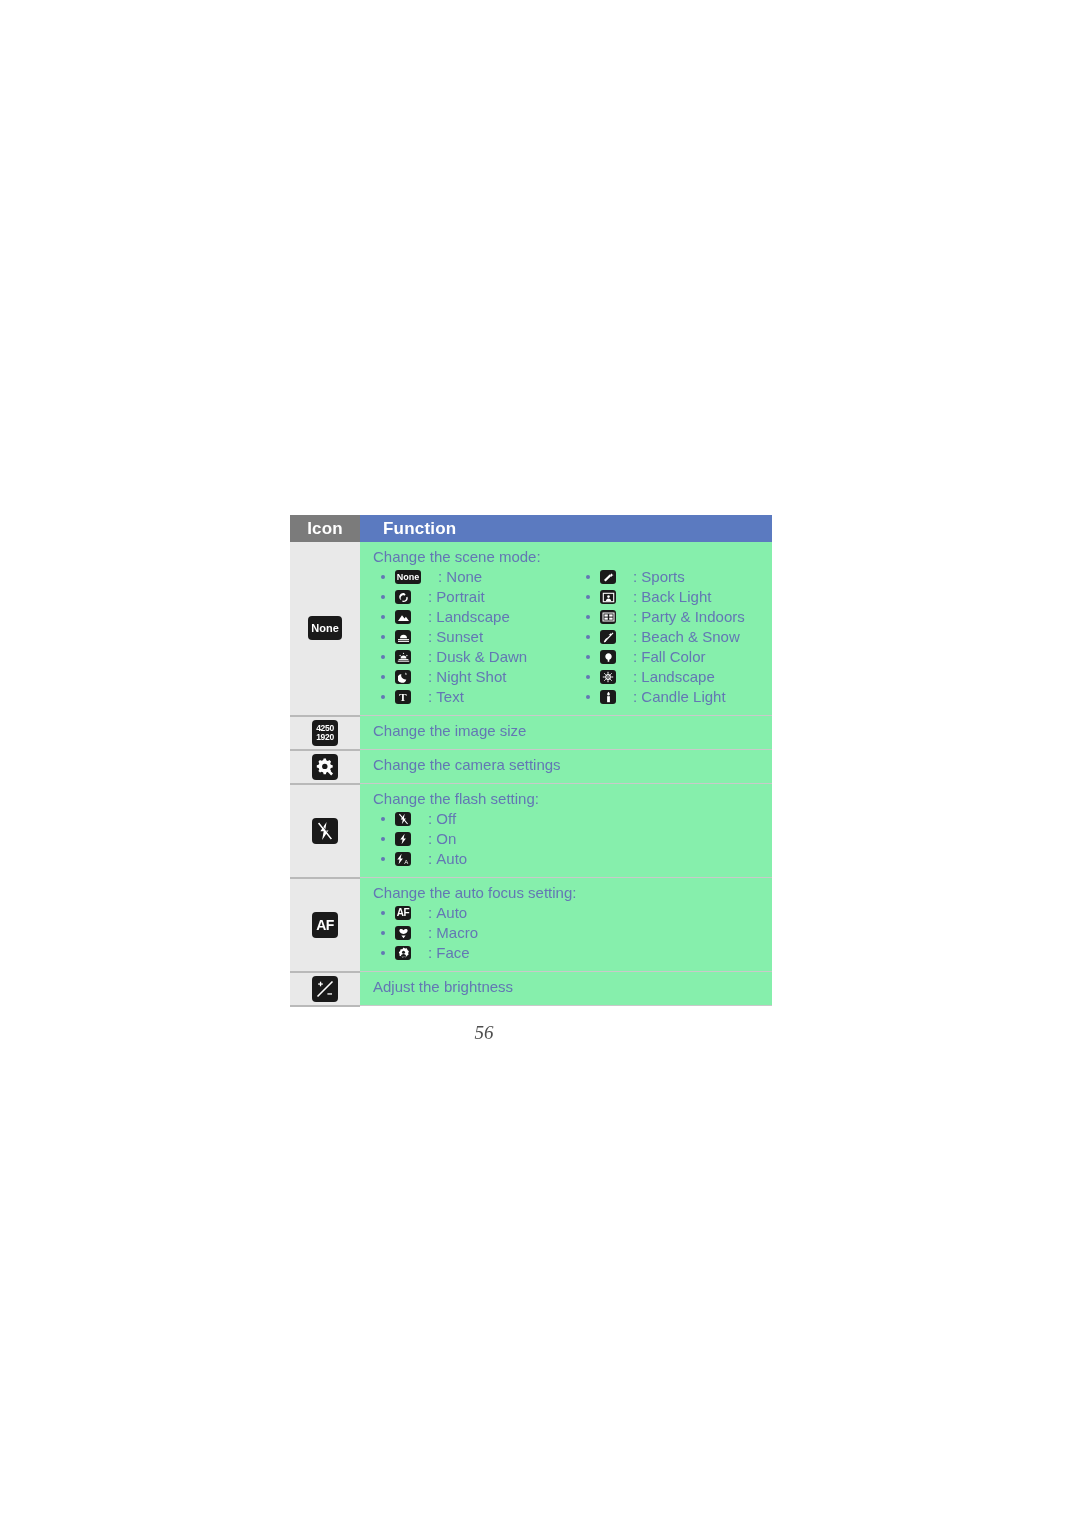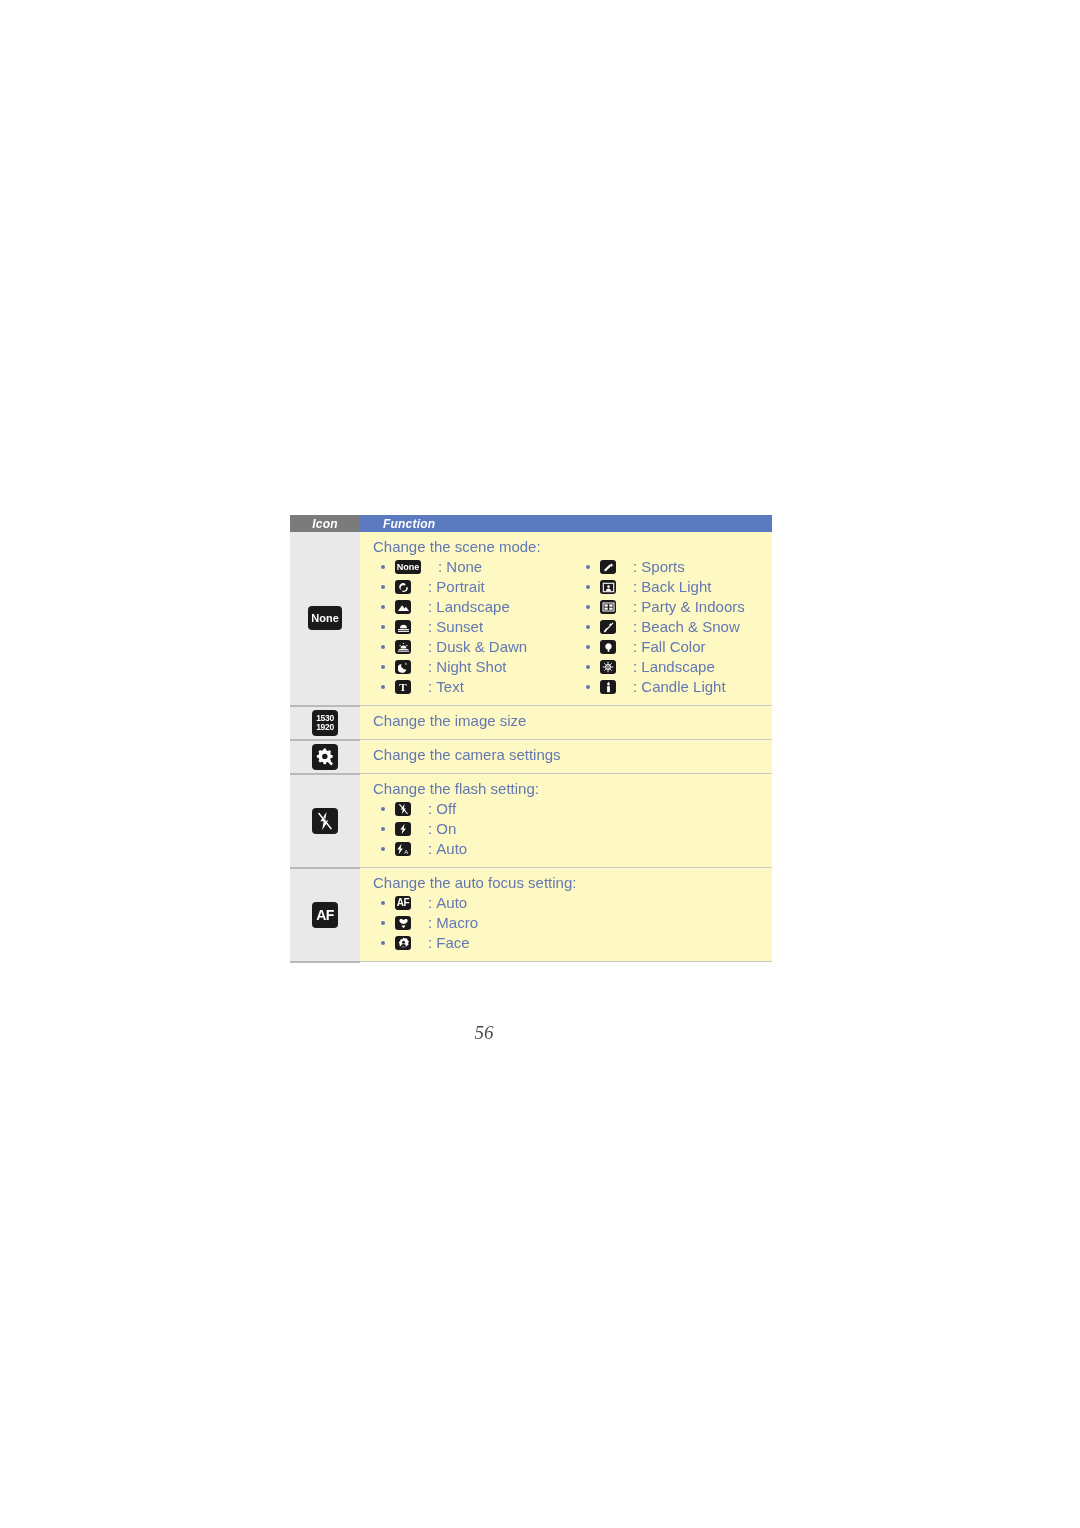--- a/index.html
+++ b/index.html
@@ -27,28 +27,27 @@
     position: absolute;
     left: 290px;
     top: 515px;
     width: 482px;
     border-collapse: collapse;
     table-layout: fixed;
   }
 
   
   .hdr-icon, .hdr-func {
-    height: 17px;
+    height: 27px;
     color: #ffffff;
-    font-size: 12px;
+    font-size: 17px;
     font-weight: bold;
     letter-spacing: .2px;
     padding: 0;
     vertical-align: middle;
-    font-style: italic;
   }
   .hdr-icon {
     width: 70px;
     background: #7b7b7b;
     text-align: center;
   }
   .hdr-func {
     background: #5b7ac0;
     text-align: left;
     padding-left: 23px;
@@ -57,21 +56,21 @@
   
   .r-icon {
     width: 70px;
     background: #e9e9e9;
     text-align: center;
     vertical-align: middle;
     border-bottom: 2px solid #b9b9b9;
     padding: 0;
   }
   .r-func {
-    background: #fef9c3;
+    background: #86efac;
     vertical-align: top;
     border-bottom: 1px solid #c9c9c9;
     padding: 5px 0 8px 13px;
   }
   tr.last .r-icon { border-bottom: 2px solid #b9b9b9; }
   tr.last .r-func { border-bottom: 2px solid #bdbdbd; }
 
   .func-title {
     color: #6377b4;
     font-size: 15px;
@@ -355,21 +354,21 @@
               </ul>
             </div>
 
           </div>
         </td>
       </tr>
 
       <tr>
         <td class="r-icon">
           <span class="ic big size-ic sq">
-            <span class="tx">1530</span>
+            <span class="tx">4250</span>
             <span class="tx">1920</span>
           </span>
         </td>
         <td class="r-func">
           <div class="func-title">Change the image size</div>
         </td>
       </tr>
 
       <tr>
         <td class="r-icon">
@@ -466,20 +465,39 @@
                     <circle cx="6.5" cy="5.2" r="1.5" fill="#1a1a1a"></circle>
                     <path d="M3.7 9.8c0-1.7 1.3-2.8 2.8-2.8s2.8 1.1 2.8 2.8z" fill="#1a1a1a"></path>
                   </svg>
               </span>
               <span class="lbl">:&nbsp;<span>Face</span></span>
             </li>
           </ul>
         </td>
       </tr>
 
+      <tr>
+        <td class="r-icon">
+          <span class="ic big sq">
+            <svg width="20" height="20" viewBox="0 0 20 20">
+              <path d="M2.5 17.5 17.5 2.5" stroke="#fff" stroke-width="1.6"></path>
+              <g fill="#fff">
+                  <rect x="3.2" y="4.4" width="4.6" height="1.3"></rect>
+                  <rect x="4.9" y="2.7" width="1.3" height="4.6"></rect>
+                </g>
+              <g fill="#fff">
+                  <rect x="12.4" y="14.3" width="4.6" height="1.3"></rect>
+                </g>
+            </svg>
+          </span>
+        </td>
+        <td class="r-func">
+          <div class="func-title">Adjust the brightness</div>
+        </td>
+      </tr>
 
 
     </tbody>
   </table>
 
   <div class="page-num">56</div>
 
 </div>
 
 </body></html>

